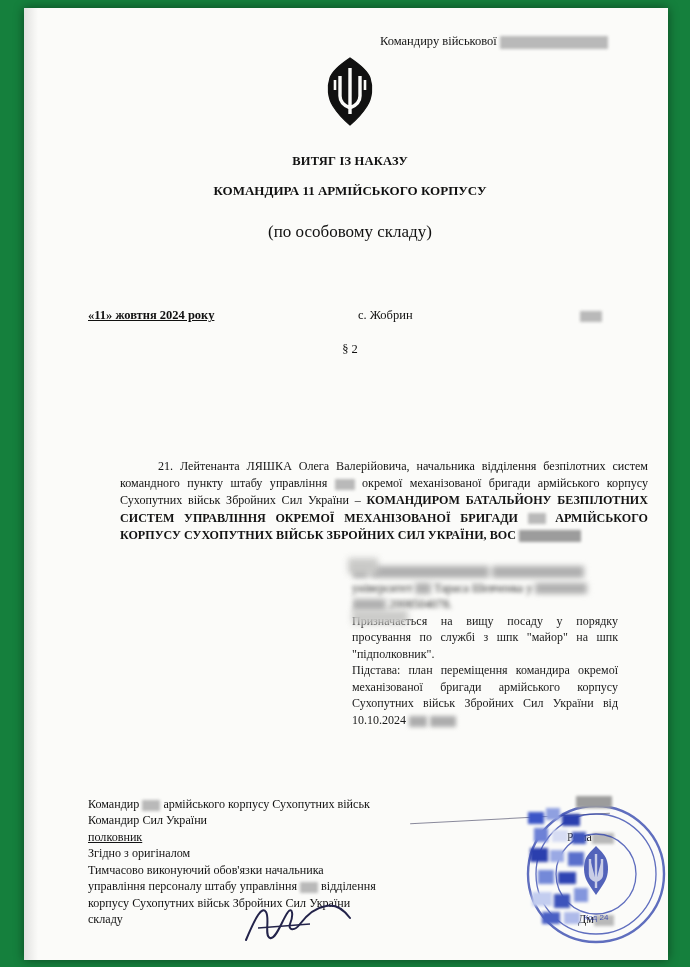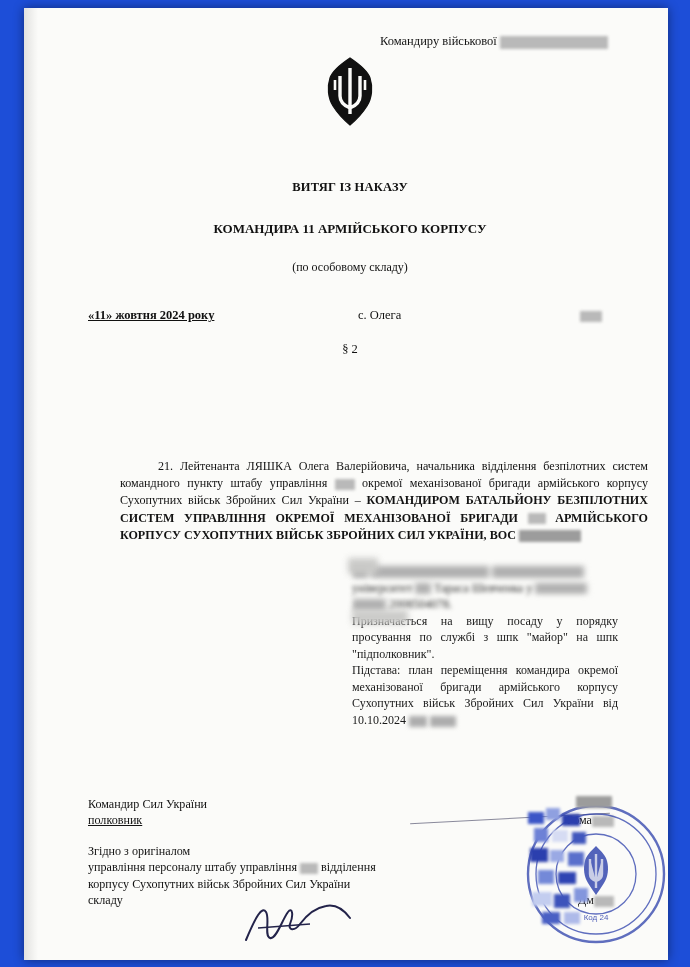--- a/index.html
+++ b/index.html
@@ -10,21 +10,21 @@
   body {
     width: 690px;
     height: 967px;
     overflow: hidden;
     font-family: "Liberation Serif", serif;
   }
   .page {
     position: relative;
     width: 690px;
     height: 967px;
-    background: #1d4ed8;
+    background: #15803d;
     overflow: hidden;
   }
   
   .sheet {
     position: absolute;
     left: 24px;
     top: 8px;
     width: 644px;
     height: 952px;
     background: #fbfbf9;
@@ -82,34 +82,34 @@
     width: 540px;
     text-align: center;
     color: #111;
   }
   .t1 {
     font-size: 14px;
     font-weight: bold;
     letter-spacing: 0.3px;
   }
   .t2 {
-    margin-top: 32px;
+    margin-top: 6px;
     font-size: 12.5px;
     font-weight: bold;
     letter-spacing: 0.2px;
   }
   .t3 {
-    margin-top: 26px;
+    margin-top: 14px;
     font-size: 13px;
     font-weight: bold;
     line-height: 1.28;
   }
   .t4 {
     margin-top: 22px;
-    font-size: 12px;
+    font-size: 17px;
     font-weight: normal;
   }
   .daterow {
     position: absolute;
     left: 0;
     top: 290px;
     width: 540px;
     font-size: 12.5px;
     color: #111;
   }
@@ -203,21 +203,21 @@
     left: 8px;
     top: 778px;
     width: 530px;
     font-size: 12.1px;
     line-height: 1.36;
     color: #131313;
   }
   .sigblock .ul {
     text-decoration: underline;
   }
-  .sigblock .row2 { margin-top: 14px; }
+  .sigblock .row2 { margin-top: 0; }
   .rank-line { position: relative; }
   .rank-line .nm {
     position: absolute;
     right: 4px;
     top: 0;
   }
   
   .stamp {
     position: absolute;
     left: 442px;
@@ -268,21 +268,21 @@
       <div class="titleblock">
         <div class="t2">ВИТЯГ ІЗ НАКАЗУ</div>
         <div class="t3">
           <div>КОМАНДИРА 11 АРМІЙСЬКОГО КОРПУСУ</div>
         </div>
         <div class="t4">(по особовому складу)</div>
       </div>
 
       <div class="daterow">
         <div class="dt">«11» жовтня 2024 року</div>
-        <div class="place">с. Олега</div>
+        <div class="place">с. Жобрин</div>
         <div class="num">
           <span class="redact" style="width:22px;height:11px;"></span>
         </div>
       </div>
 
       <div class="para-mark">§ 2</div>
 
 
       <div class="body2">
         <span>21.</span>
@@ -317,28 +317,34 @@
         <div class="clear">
           <span>Підстава: план переміщення командира окремої механізованої бригади армійського корпусу Сухопутних військ Збройних Сил України від 10.10.2024</span>
           <span class="heavy" style="width:18px;height:11px;"></span>
           <span class="heavy" style="width:26px;height:11px;"></span>
         </div>
       </div>
       <div class="smudge" style="left:268px;top:540px;width:30px;height:16px;"></div>
       <div class="smudge" style="left:272px;top:592px;width:56px;height:14px;"></div>
 
       <div class="sigblock">
+        <div class="rank-line">
+          <span>Командир</span>
+          <span class="redact" style="width:18px;height:11px;"></span>
+          <span>армійського корпусу Сухопутних військ</span>
+        </div>
         <div>Командир Сил України</div>
         <div class="rank-line">
           <span class="ul">полковник</span>
           <span class="nm">
             <span>Рома</span><span class="redact" style="width:22px;height:11px;"></span>
           </span>
         </div>
         <div class="row2">Згідно з оригіналом</div>
+        <div>Тимчасово виконуючий обов'язки начальника</div>
         <div class="rank-line">
           <span>управління персоналу штабу управління</span>
           <span class="redact" style="width:18px;height:11px;"></span>
           <span>відділення</span>
         </div>
         <div>корпусу Сухопутних військ Збройних Сил України</div>
         <div class="rank-line">
           <span>складу</span>
           <span class="nm">
             <span>Дм</span><span class="redact" style="width:20px;height:11px;"></span>

